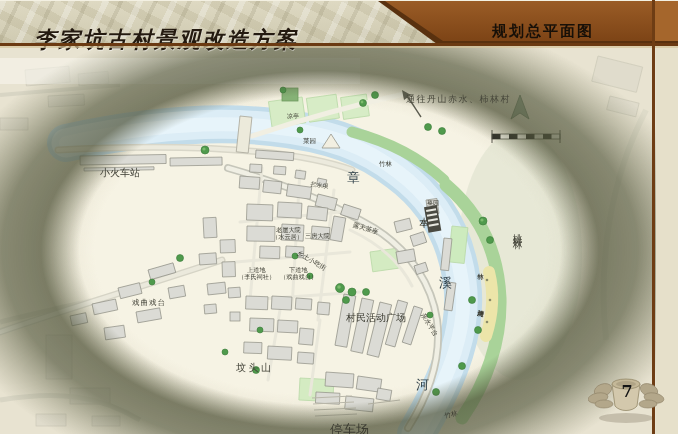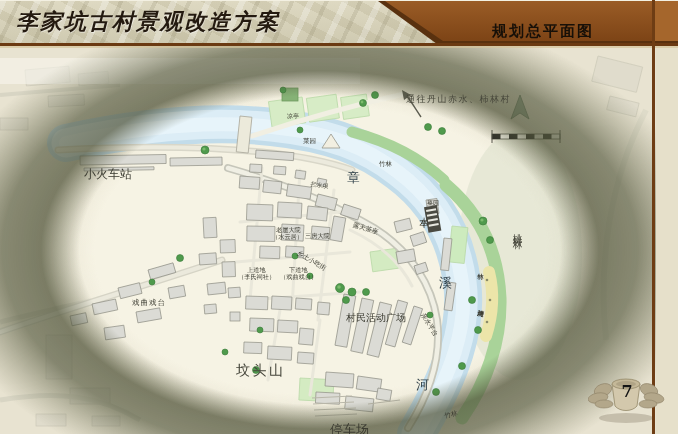--- a/index.html
+++ b/index.html
@@ -12,21 +12,21 @@
       repeating-linear-gradient(115deg, rgba(255,255,255,.28) 0 6px, rgba(255,255,255,0) 6px 15px, rgba(120,113,82,.16) 15px 19px, rgba(120,113,82,0) 19px 31px),
       repeating-linear-gradient(28deg, rgba(168,160,126,.22) 0 9px, rgba(168,160,126,0) 9px 22px),
       linear-gradient(#ded9c2,#cfcab1);
     border-top:1px solid #f3f0e2;}
   .band-under{position:absolute;left:0;top:0;width:678px;height:43px;background:#59310f;
     clip-path:polygon(378px 0,678px 0,678px 43px,437px 43px);}
   .band{position:absolute;left:0;top:0;width:678px;height:40px;
     background:linear-gradient(180deg,#9a5c26,#7d4416);
     clip-path:polygon(385px 0,678px 0,678px 40px,443px 40px);}
   .band-right{position:absolute;left:655px;top:0;right:0;height:40px;background:#a5662c;}
-  .page-title{position:absolute;left:16px;top:6px;margin:0;
+  .page-title{position:absolute;left:16px;top:6px;margin:18px;
     font-family:"DejaVu Serif",serif;font-style:italic;font-weight:bold;
     font-size:22px;letter-spacing:2px;color:#241a10;
     text-shadow:0.5px 0.5px 0 rgba(255,255,255,.45);}
   .section-label{position:absolute;left:492px;top:21px;font-size:15px;font-weight:bold;
     letter-spacing:2px;color:#171008;}
   .hline{position:absolute;left:0;top:43px;width:678px;height:3px;background:#6b3a12;
     box-shadow:0 2px 0 rgba(214,196,156,.7);z-index:31;}
   
   .right-strip{position:absolute;left:656px;top:0;width:22px;height:434px;background:#e6e0ca;z-index:20;}
   .vline{position:absolute;left:652px;top:0;width:3px;height:434px;background:#6e3d14;z-index:32;}
@@ -274,41 +274,41 @@
       <rect x="543" y="134" width="8.5" height="5" fill="#2e2e28"></rect>
       <line x1="492" y1="130" x2="492" y2="143" stroke="#55554a" stroke-width="1"></line>
       <line x1="560" y1="130" x2="560" y2="143" stroke="#55554a" stroke-width="1"></line>
     </g>
 
     <circle cx="320" cy="250" r="380" fill="url(#ring)" transform="translate(320,250) scale(1.02,0.655) translate(-320,-250)"></circle>
   </svg>
 
   <div class="labels">
     <span class="lbl" style="left:406px;top:73px;font-size:9px;letter-spacing:1.5px;color:#46463a;">通往丹山赤水、柿林村</span>
-    <span class="lbl" style="left:84px;top:146px;font-size:12px;">小火车站</span>
+    <span class="lbl" style="left:100px;top:146px;font-size:10px;">小火车站</span>
     <span class="lbl" style="left:287px;top:91px;font-size:6px;">凉亭</span>
     <span class="lbl" style="left:303px;top:116px;font-size:6.5px;">菜园</span>
     <span class="lbl" style="left:379px;top:139px;font-size:6.5px;">竹林</span>
     <span class="lbl" style="left:311px;top:159px;font-size:6px;transform:rotate(8deg);">拦水坝</span>
     <span class="lbl riverchar" style="left:347px;top:149px;font-size:13px;">章</span>
     <span class="lbl v" style="left:419px;top:188px;font-size:9px;letter-spacing:1px;">水车</span>
     <span class="lbl" style="left:427px;top:178px;font-size:6px;">菜园</span>
     <span class="lbl riverchar" style="left:439px;top:254px;font-size:13px;">溪</span>
     <span class="lbl riverchar" style="left:416px;top:356px;font-size:13px;">河</span>
     <span class="lbl" style="left:354px;top:200px;font-size:6.5px;transform:rotate(16deg);">露天茶座</span>
     <span class="lbl" style="left:276px;top:205px;font-size:6.2px;">老屋大院</span>
     <span class="lbl" style="left:272px;top:212px;font-size:6.2px;">（水云居）</span>
     <span class="lbl" style="left:305px;top:211px;font-size:6.2px;">三房大院</span>
     <span class="lbl" style="left:299px;top:228px;font-size:6.5px;transform:rotate(30deg);">乡土小吃街</span>
     <span class="lbl" style="left:247px;top:245px;font-size:6.2px;">上道地</span>
     <span class="lbl" style="left:238px;top:252px;font-size:6.2px;">（李氏祠社）</span>
     <span class="lbl" style="left:289px;top:245px;font-size:6.2px;">下道地</span>
     <span class="lbl" style="left:280px;top:252px;font-size:6.2px;">（戏曲戏台）</span>
     <span class="lbl" style="left:132px;top:277px;font-size:7.5px;letter-spacing:1px;">戏曲戏台</span>
-    <span class="lbl" style="left:236px;top:341px;font-size:14px;letter-spacing:2.5px;color:#45453a;">坟头山</span>
+    <span class="lbl" style="left:236px;top:341px;font-size:10px;letter-spacing:2.5px;color:#45453a;">坟头山</span>
     <span class="lbl" style="left:346px;top:291px;font-size:10px;">村民活动广场</span>
     <span class="lbl" style="left:425px;top:290px;font-size:6.5px;transform:rotate(58deg);">亲水平台</span>
     <span class="lbl v" style="left:479px;top:282px;font-size:6.5px;transform:rotate(12deg);">河滩烧烤</span>
     <span class="lbl v" style="left:477px;top:246px;font-size:6.5px;">竹林</span>
     <span class="lbl v" style="left:513px;top:204px;font-size:9.5px;letter-spacing:3px;color:#45453a;">桃树林</span>
     <span class="lbl" style="left:330px;top:401px;font-size:13px;">停车场</span>
     <span class="lbl" style="left:444px;top:391px;font-size:6.5px;transform:rotate(-12deg);">竹林</span>
   </div>
 
   <div class="header">

